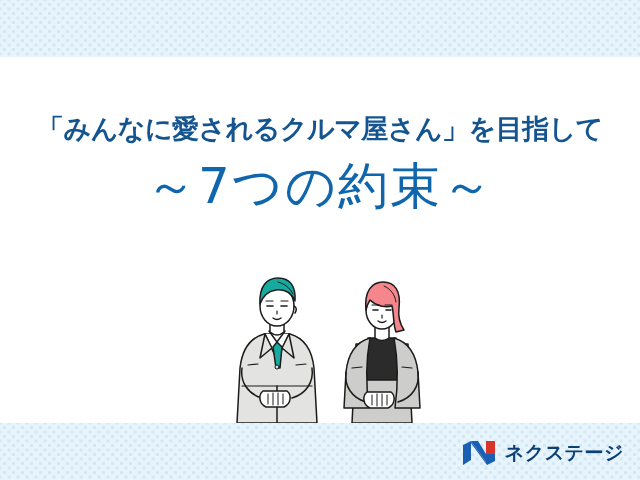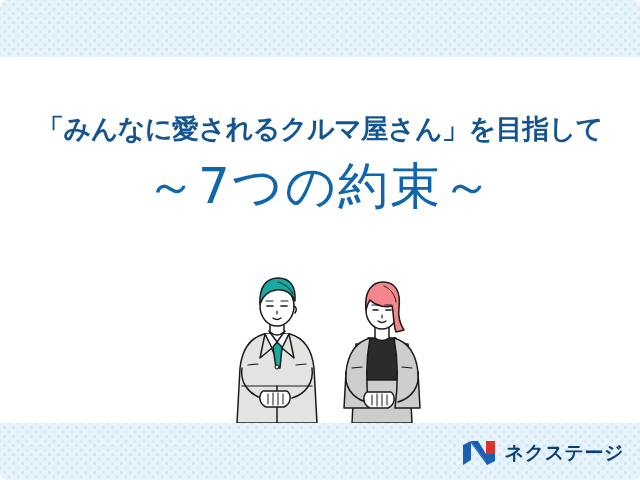--- a/index.html
+++ b/index.html
@@ -18,21 +18,20 @@
     position: relative;
     width: 640px;
     height: 480px;
     overflow: hidden;
     background-color: #e8f4fb;
     background-image:
       radial-gradient(circle, #cfe7f5 1.35px, rgba(0,0,0,0) 1.6px),
       radial-gradient(circle, #cfe7f5 1.35px, rgba(0,0,0,0) 1.6px);
     background-size: 9px 9px, 9px 9px;
     background-position: 0 0, 4.5px 4.5px;
-    border-radius: 7px;
   }
 
   
   #white-band {
     position: absolute;
     left: 0;
     top: 57px;
     width: 640px;
     height: 366px;
     background: #ffffff;

